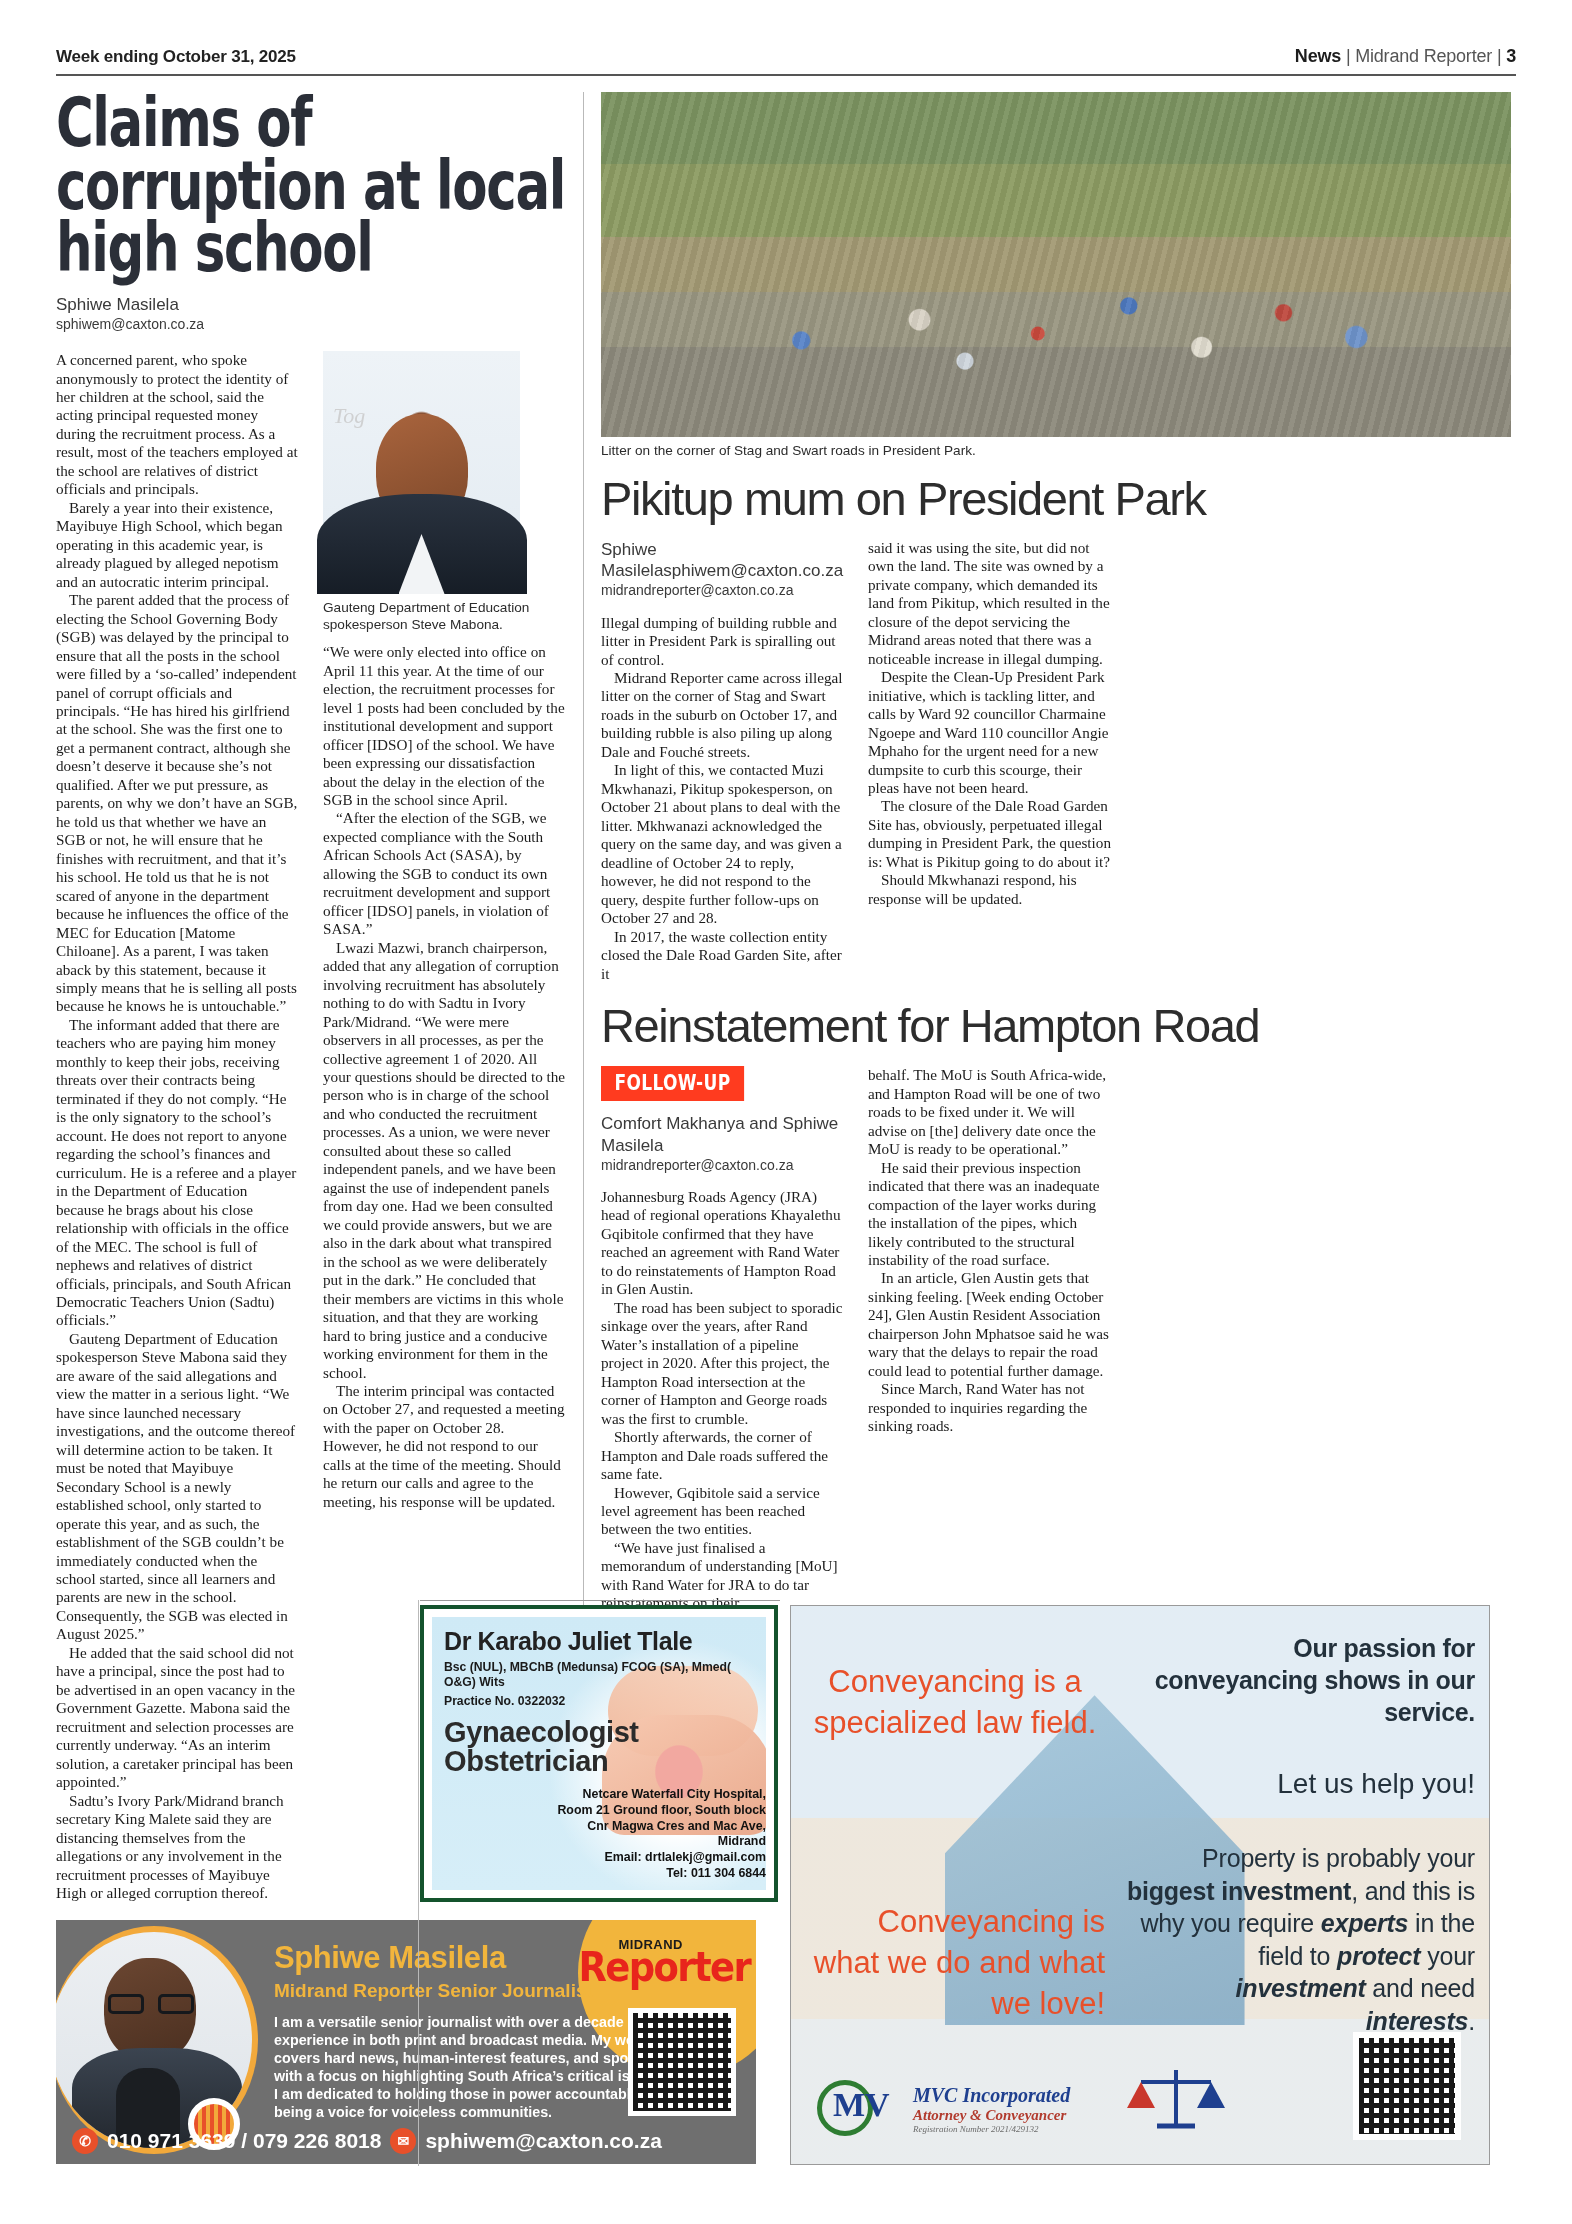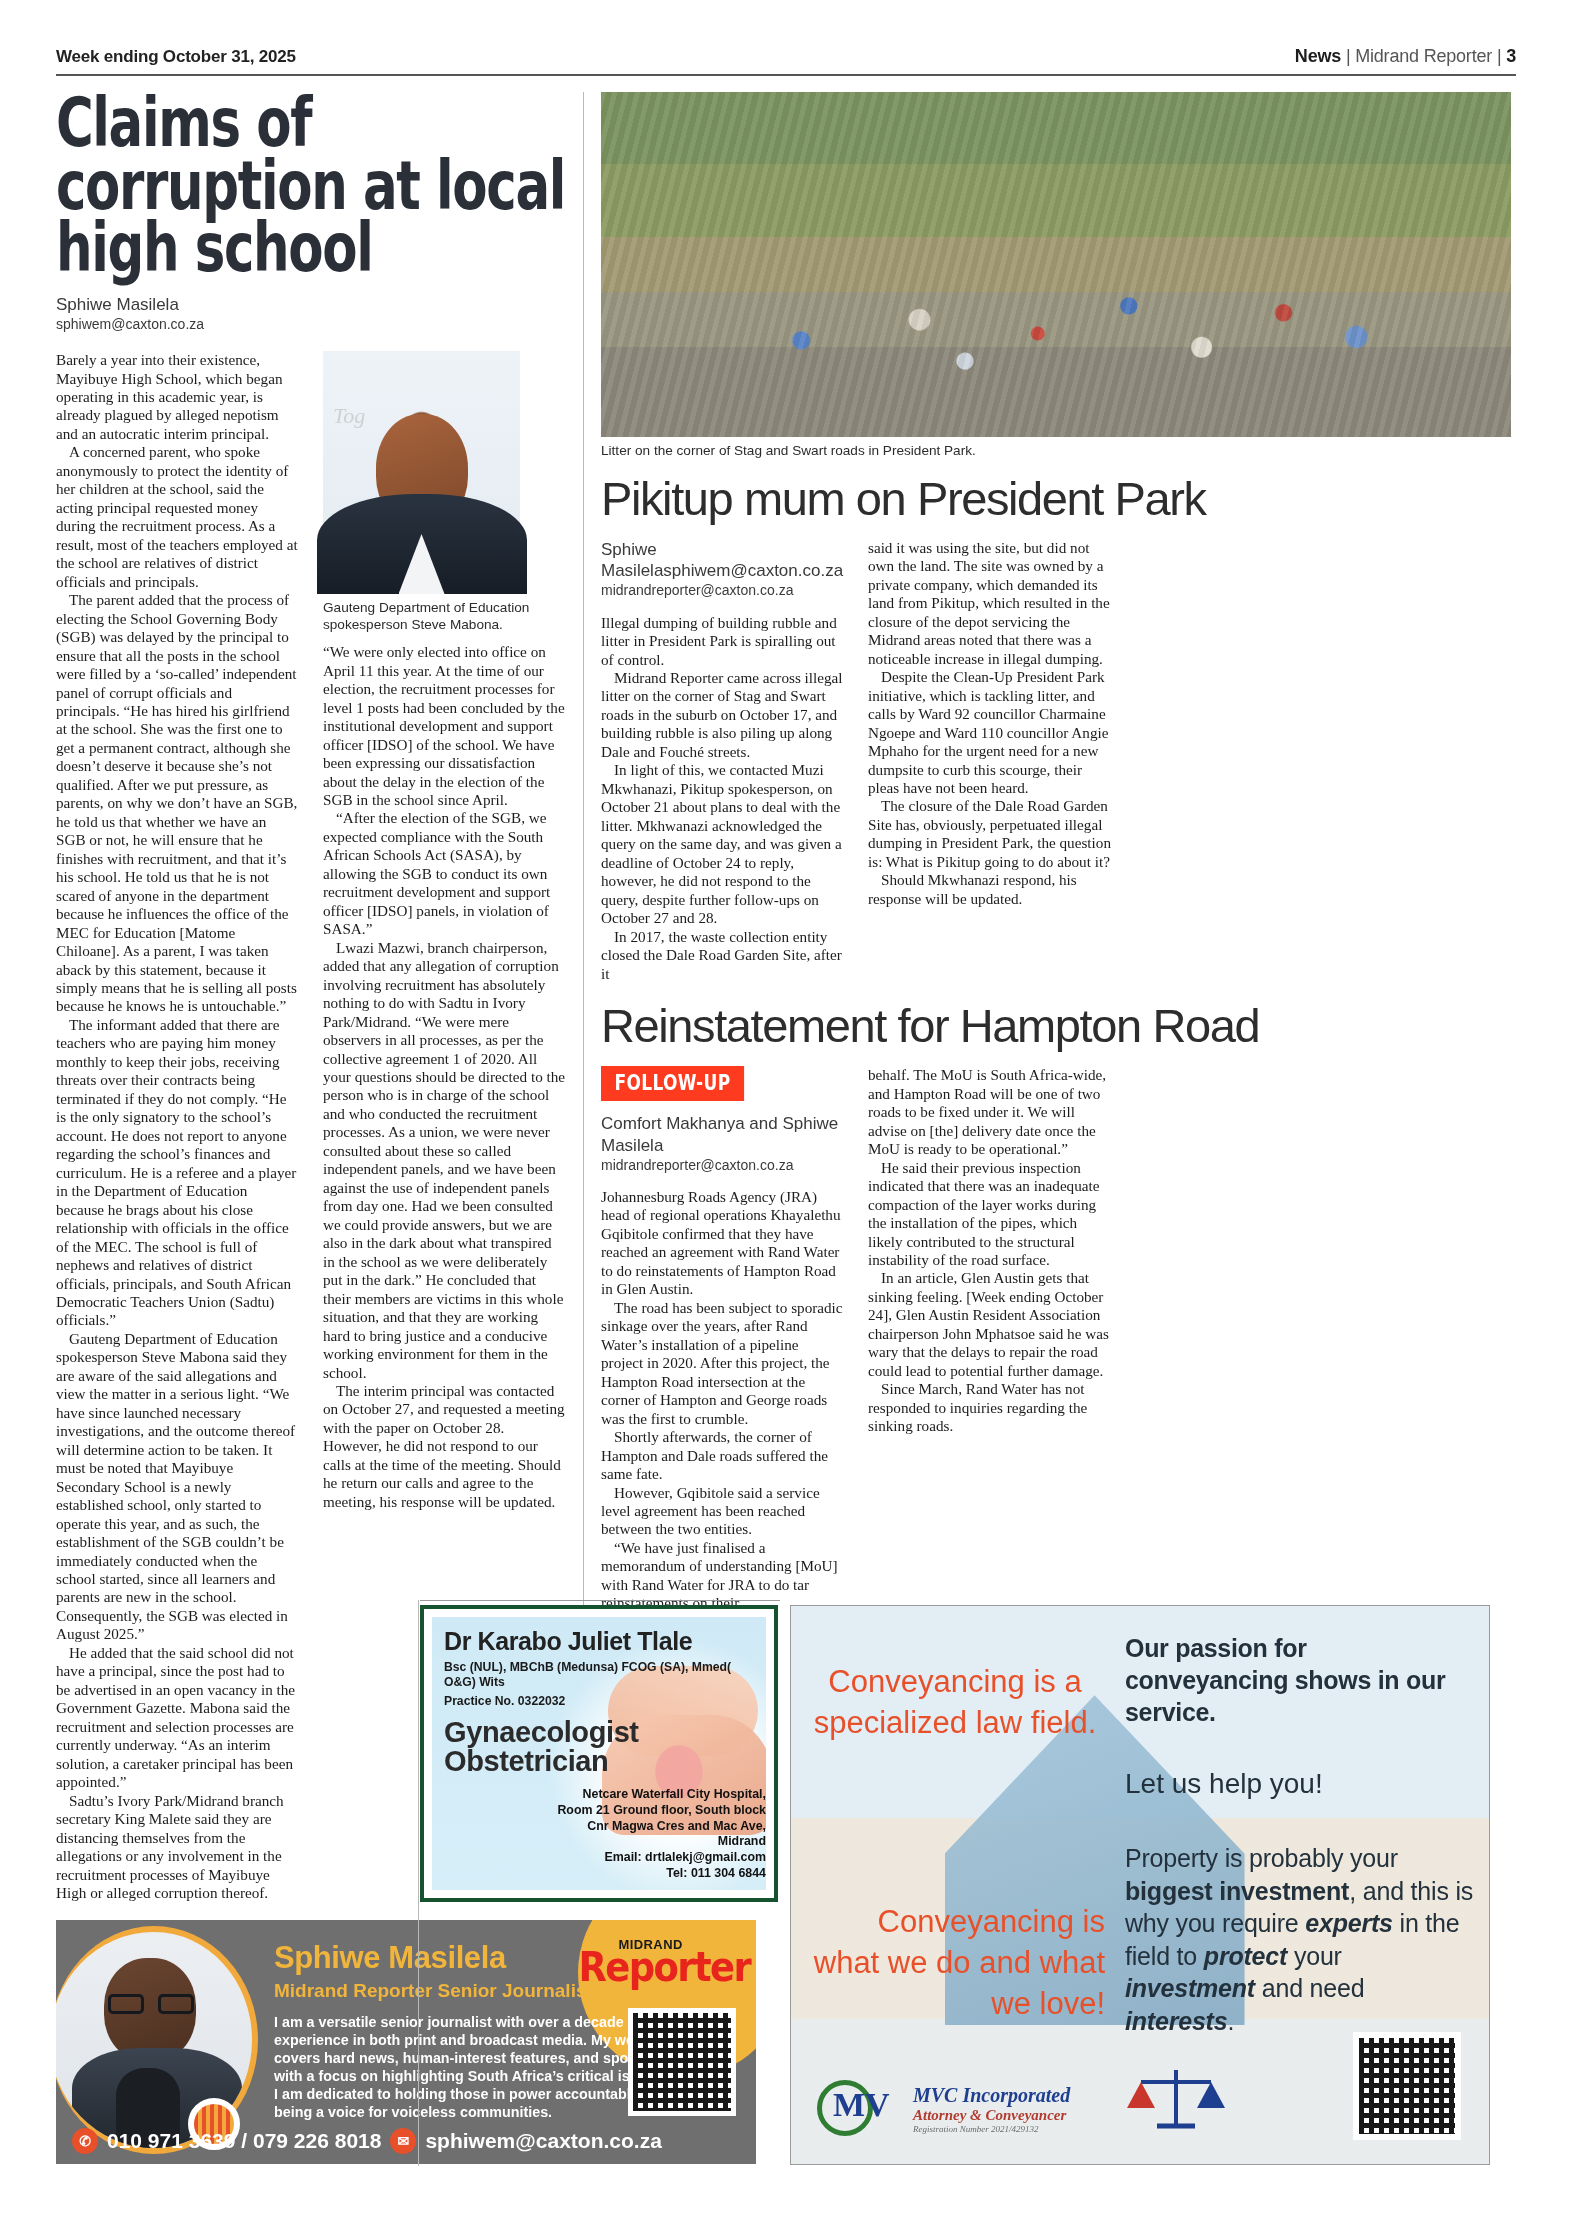--- a/index.html
+++ b/index.html
@@ -193,21 +193,21 @@
   }
   .mvc-left {
     position:absolute; left:14px; top:56px; width:300px;
     color:#e8502a; font-size:31px; line-height:1.32; text-align:center;
   }
   .mvc-left2 {
     position:absolute; left:14px; top:296px; width:300px;
     color:#e8502a; font-size:31px; line-height:1.32; text-align:right;
   }
   .mvc-right {
-    position:absolute; right:14px; top:26px; width:350px; text-align:left;
+    position:absolute; right:14px; top:26px; width:350px; text-align:right;
   }
   .mvc-r1 { font-weight:800; font-size:25px; color:#23313c; line-height:1.28; letter-spacing:-.3px;}
   .mvc-r2 { font-size:28px; color:#23313c; margin-top:40px; }
   .mvc-r3 { font-size:25px; color:#23313c; margin-top:42px; line-height:1.3; letter-spacing:-.2px;}
   .mvc-r3 b { font-weight:800; }
   .mvc-r3 i { font-style:italic; font-weight:800; }
   .mvc-logo {
     position:absolute; left:26px; bottom:24px; display:flex; align-items:center;
   }
   .mvc-mark {
@@ -323,22 +323,22 @@
 
     <div class="col-left">
       <h1 class="main-head">Claims of corruption at local high school</h1>
       <div>
         <div class="byline-name">Sphiwe Masilela</div>
         <div class="byline-mail">sphiwem@caxton.co.za</div>
       </div>
 
       <div class="body-2col">
         <div class="bcol">
+          <p class="body">A concerned parent, who spoke anonymously to protect the identity of her children at the school, said the acting principal requested money during the recruitment process. As a result, most of the teachers employed at the school are relatives of district officials and principals.</p>
           <p class="body">Barely a year into their existence, Mayibuye High School, which began operating in this academic year, is already plagued by alleged nepotism and an autocratic interim principal.</p>
-          <p class="body">A concerned parent, who spoke anonymously to protect the identity of her children at the school, said the acting principal requested money during the recruitment process. As a result, most of the teachers employed at the school are relatives of district officials and principals.</p>
           <p class="body">The parent added that the process of electing the School Governing Body (SGB) was delayed by the principal to ensure that all the posts in the school were filled by a ‘so-called’ independent panel of corrupt officials and principals. “He has hired his girlfriend at the school. She was the first one to get a permanent contract, although she doesn’t deserve it because she’s not qualified. After we put pressure, as parents, on why we don’t have an SGB, he told us that whether we have an SGB or not, he will ensure that he finishes with recruitment, and that it’s his school. He told us that he is not scared of anyone in the department because he influences the office of the MEC for Education [Matome Chiloane]. As a parent, I was taken aback by this statement, because it simply means that he is selling all posts because he knows he is untouchable.”</p>
           <p class="body">The informant added that there are teachers who are paying him money monthly to keep their jobs, receiving threats over their contracts being terminated if they do not comply. “He is the only signatory to the school’s account. He does not report to anyone regarding the school’s finances and curriculum. He is a referee and a player in the Department of Education because he brags about his close relationship with officials in the office of the MEC. The school is full of nephews and relatives of district officials, principals, and South African Democratic Teachers Union (Sadtu) officials.”</p>
           <p class="body">Gauteng Department of Education spokesperson Steve Mabona said they are aware of the said allegations and view the matter in a serious light. “We have since launched necessary investigations, and the outcome thereof will determine action to be taken. It must be noted that Mayibuye Secondary School is a newly established school, only started to operate this year, and as such, the establishment of the SGB couldn’t be immediately conducted when the school started, since all learners and parents are new in the school. Consequently, the SGB was elected in August 2025.”</p>
           <p class="body">He added that the said school did not have a principal, since the post had to be advertised in an open vacancy in the Government Gazette. Mabona said the recruitment and selection processes are currently underway. “As an interim solution, a caretaker principal has been appointed.”</p>
           <p class="body">Sadtu’s Ivory Park/Midrand branch secretary King Malete said they are distancing themselves from the allegations or any involvement in the recruitment processes of Mayibuye High or alleged corruption thereof.</p>
         </div>
         <div class="bcol">
           <div class="portrait-wrap">
             <div class="portrait">
               <div class="tag">Tog</div>

